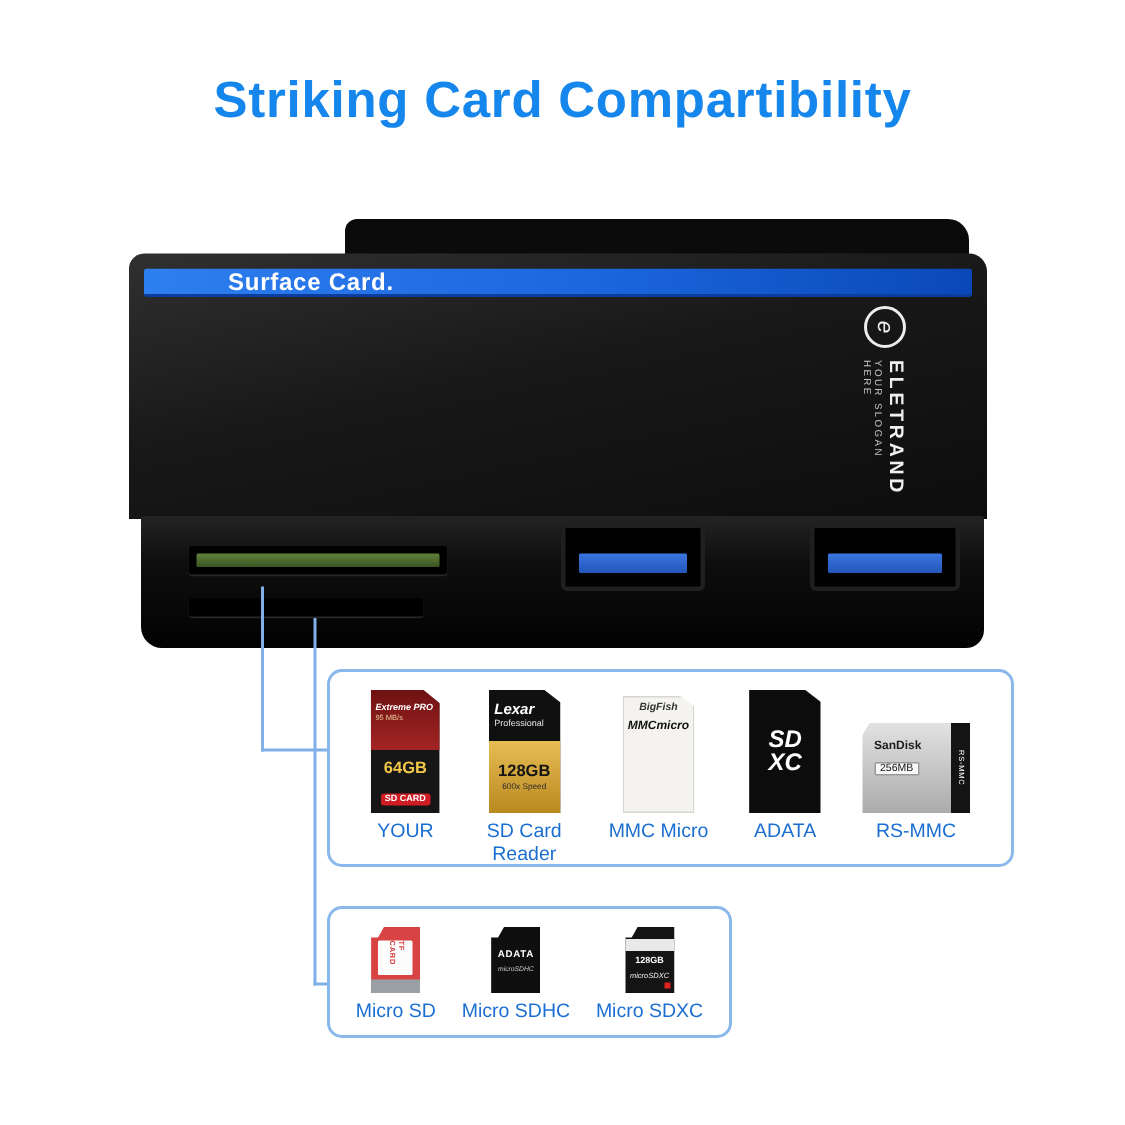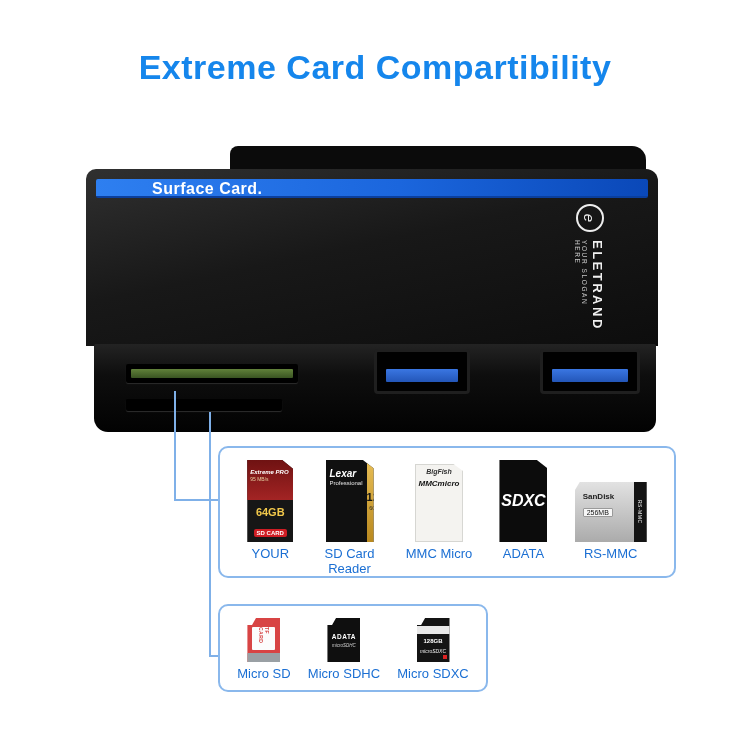--- a/index.html
+++ b/index.html
@@ -72,37 +72,37 @@
           padding:9px 3px 0;display:flex;flex-direction:column;gap:1px;}
   .c1-line1{font-size:6px;font-weight:700;font-style:italic;color:#fff;}
   .c1-line2{font-size:5px;color:#e8cfa0;}
   .c1-mid{flex:1;display:flex;align-items:center;justify-content:center;}
   .c1-cap{font-size:11px;font-weight:700;color:#f2c84b;text-align:right;}
   .c1-bottom{height:18px;display:flex;align-items:center;justify-content:center;}
   .c1-badge{background:#cf1d24;color:#fff;font-size:6px;font-weight:700;
             padding:1px 3px;border-radius:2px;}
 
   .card-lexar{width:48px;height:82px;clip-path:polygon(0 0,78% 0,100% 10%,100% 100%,0 100%);
-              background:#101010;display:flex;flex-direction:row;}
+              background:#101010;display:flex;flex-direction:column;}
   .c2-top{height:34px;padding:8px 4px 0;}
   .c2-brand{font-size:10px;font-weight:700;font-style:italic;color:#fff;display:block;}
   .c2-series{font-size:6px;color:#e6e6e6;display:block;margin-top:1px;}
   .c2-bottom{flex:1;background:linear-gradient(180deg,#e7bd55,#b9891f);display:flex;
              flex-direction:column;align-items:center;justify-content:center;gap:2px;}
   .c2-cap{font-size:11px;font-weight:700;color:#141414;}
   .c2-speed{font-size:5.5px;color:#2a2a2a;}
 
   .card-mmc{width:48px;height:78px;clip-path:polygon(0 0,80% 0,100% 9%,100% 100%,0 100%);
             background:#f4f3f0;box-shadow:inset 0 0 0 1px #d6d6d2;display:flex;
             flex-direction:column;align-items:center;padding-top:4px;gap:4px;}
   .c3-logo{font-size:7px;font-style:italic;font-weight:700;color:#333;}
   .c3-type{font-size:8px;font-weight:700;font-style:italic;color:#111;}
 
   .card-sdxc{width:48px;height:82px;clip-path:polygon(0 0,78% 0,100% 10%,100% 100%,0 100%);
-             background:#0c0c0c;display:flex;flex-direction:row;align-items:center;
+             background:#0c0c0c;display:flex;flex-direction:column;align-items:center;
              justify-content:center;line-height:.95;}
   .c4-a,.c4-b{font-size:16px;font-weight:700;font-style:italic;color:#fff;}
 
   .card-rsmmc{width:72px;height:60px;clip-path:polygon(7% 0,100% 0,100% 100%,0 100%,0 14%);
               background:linear-gradient(180deg,#e2e2e2,#ababab);}
   .c5-brand{position:absolute;left:8px;top:10px;font-size:8px;font-weight:700;color:#1c1c1c;}
   .c5-cap{position:absolute;left:8px;top:26px;font-size:7px;color:#111;background:#f7f7f7;
           border:1px solid #9a9a9a;padding:0 3px;border-radius:1px;}
   .c5-side{position:absolute;right:0;top:0;bottom:0;width:13px;background:#141414;color:#fff;
            font-size:5px;letter-spacing:.5px;writing-mode:vertical-rl;display:flex;
@@ -128,21 +128,21 @@
            font-weight:700;color:#fff;}
   .m-k-type{position:absolute;left:0;right:0;top:30px;text-align:center;font-size:5px;
             font-style:italic;color:#eee;}
   .m-k-dot{position:absolute;right:3px;bottom:3px;width:4px;height:4px;background:#d22;}
 </style>
 </head>
 <body>
 
 <div class="canvas">
 
-  <div class="title">Extreme Card Compartibility</div>
+  <div class="title">Striking Card Compartibility</div>
 
   <div class="device-back"></div>
 
   <div class="device-top">
     <div class="stripe">
       <span class="stripe-text">Surface Card.</span>
     </div>
     <div class="logo">
       <div class="logo-circle">
         <span>e</span>

